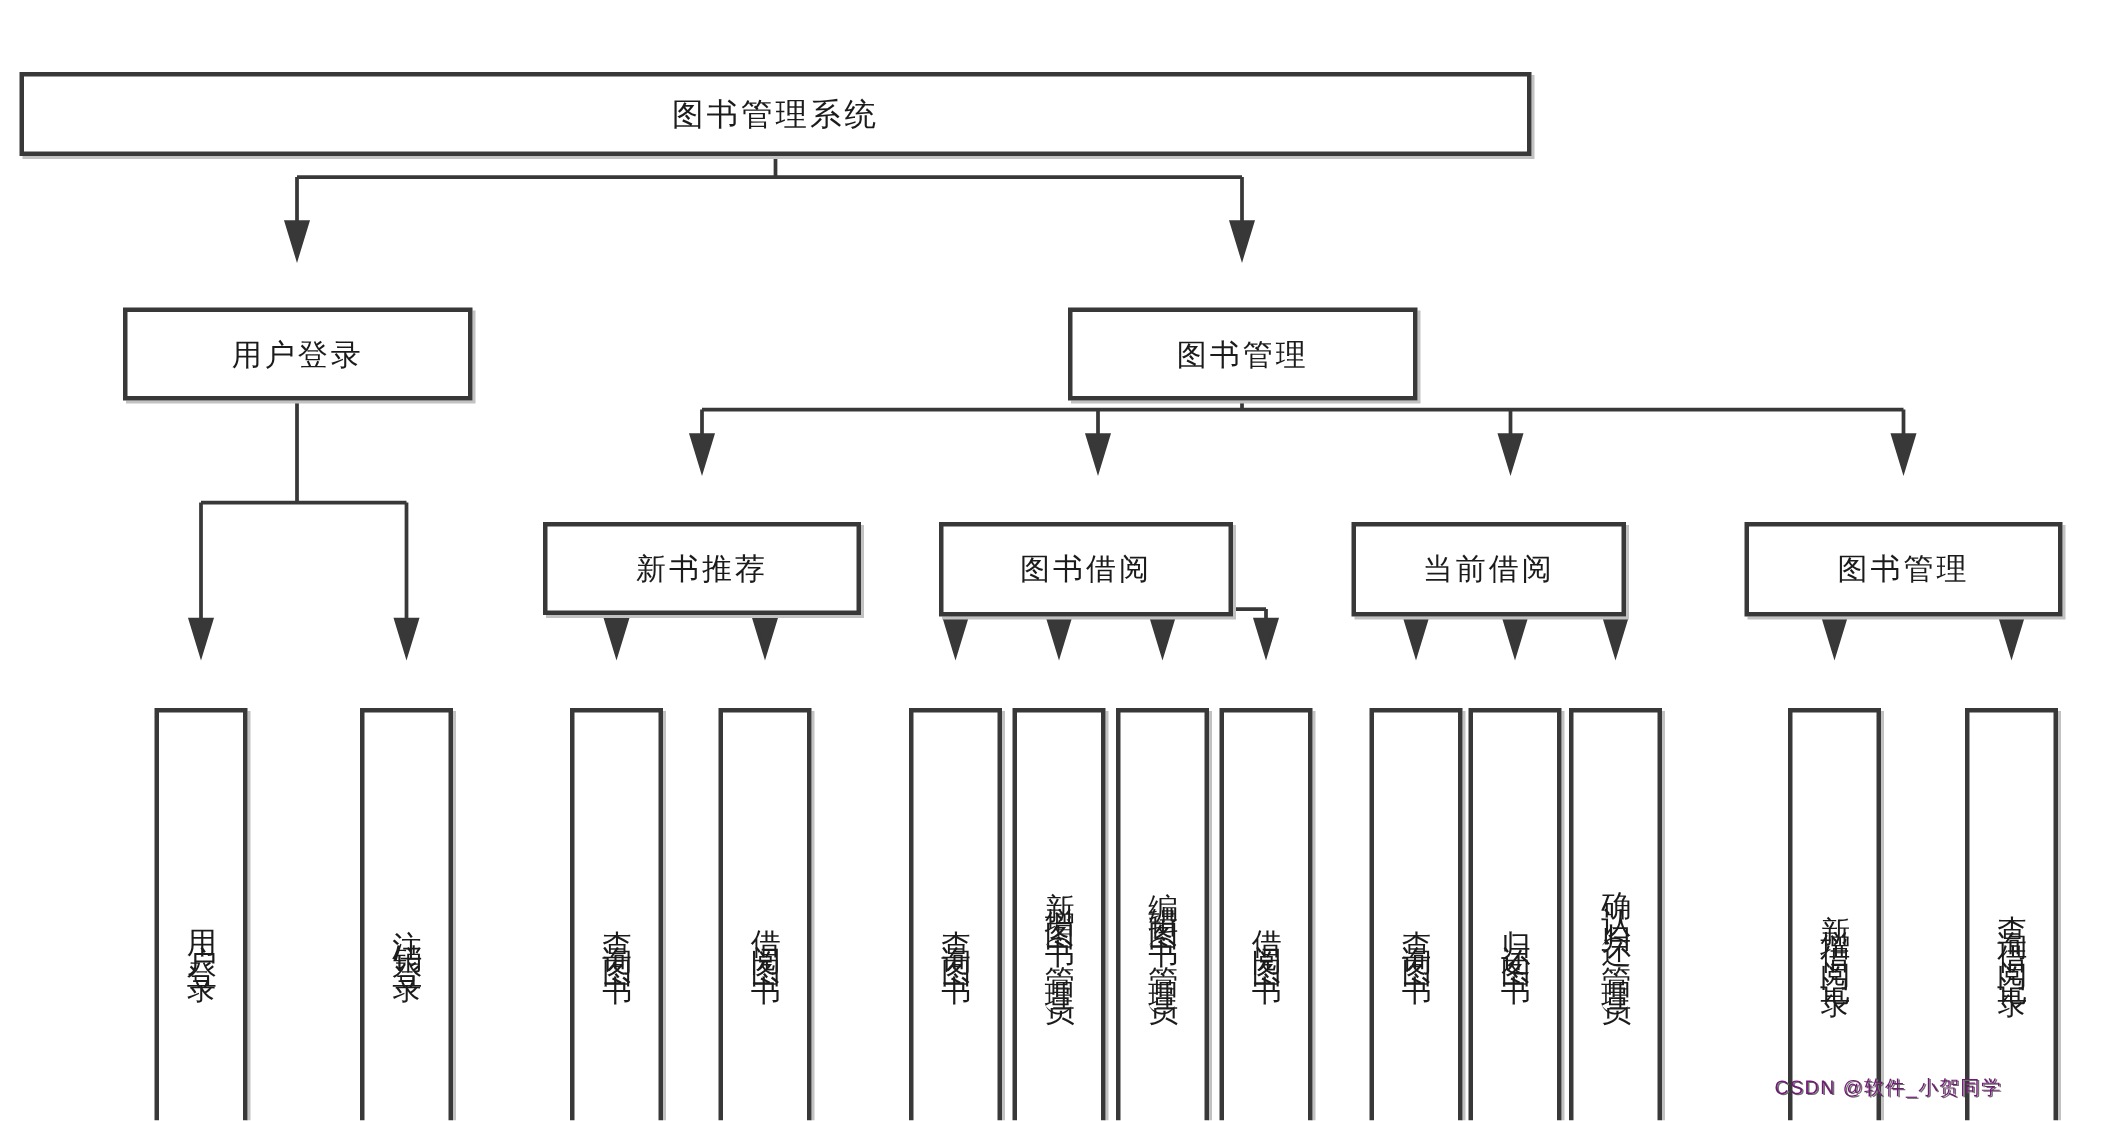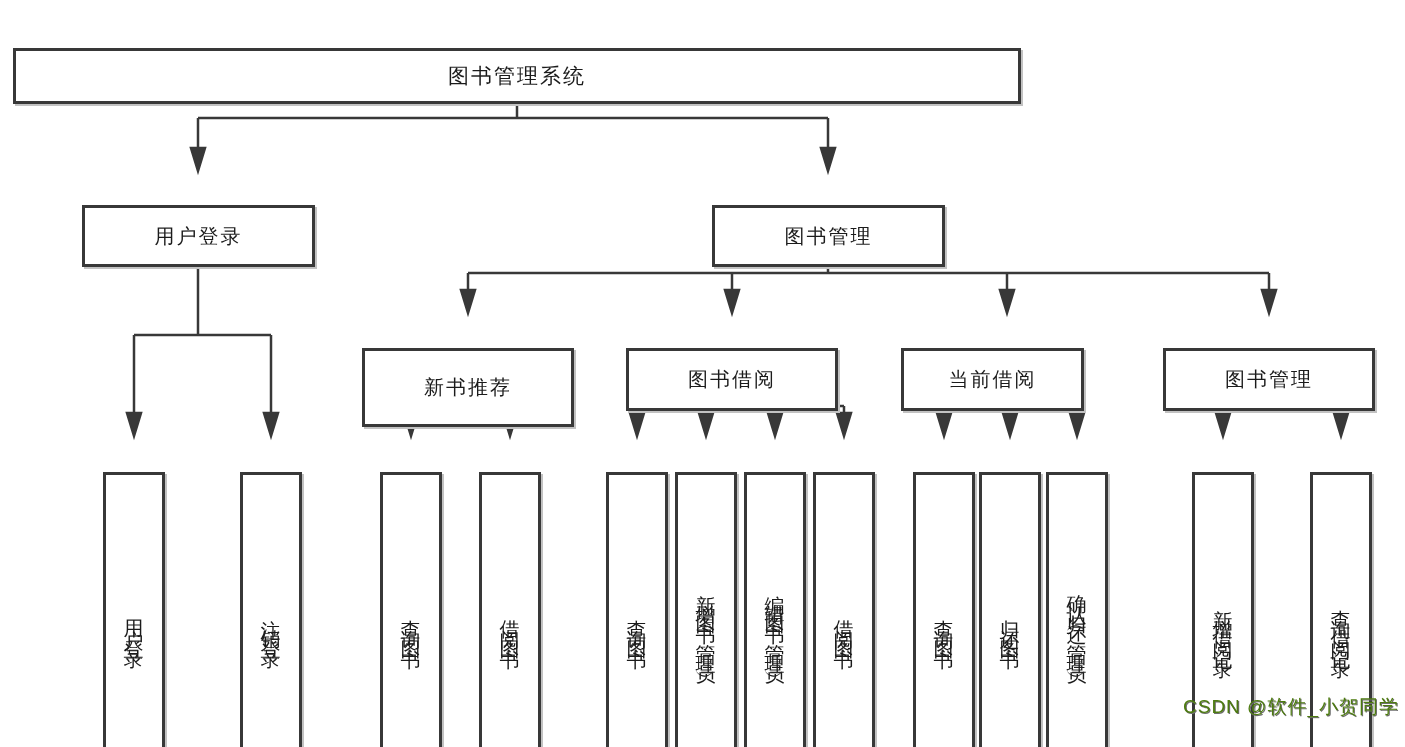--- a/index.html
+++ b/index.html
@@ -27,24 +27,24 @@
   .v{
     writing-mode:vertical-rl;
     text-orientation:mixed;
     font-size:20px;
     letter-spacing:10px;
     line-height:1;
     padding-top:6px;
   }
   .watermark{
     position:absolute;
-    left:1183px;top:694px;
+    left:1183px;top:716px;
     z-index:2;
-    font-size:19px;
-    color:#4d7c0f;
+    font-size:13px;
+    color:#701a75;
     text-shadow:1px 1px 0 #6f6f6f;
     white-space:nowrap;
     letter-spacing:1px;
   }
 </style>
 </head>
 <body>
 
 <div id="canvas">
 
@@ -124,22 +124,22 @@
         <polygon points="1334,413 1348,413 1341,436"></polygon>
       </g>
     </g>
   </svg>
 
   <div class="box h title" style="left:13px;top:13px;width:1008px;height:56px">图书管理系统</div>
 
   <div class="box h" style="left:82px;top:170px;width:233px;height:62px">用户登录</div>
   <div class="box h" style="left:712px;top:170px;width:233px;height:62px">图书管理</div>
 
-  <div class="box h" style="left:362px;top:313px;width:212px;height:79px">新书推荐</div>
-  <div class="box h" style="left:626px;top:313px;width:212px;height:63px">图书借阅</div>
+  <div class="box h" style="left:362px;top:313px;width:212px;height:62px">新书推荐</div>
+  <div class="box h" style="left:626px;top:313px;width:196px;height:63px">图书借阅</div>
   <div class="box h" style="left:901px;top:313px;width:183px;height:63px">当前借阅</div>
   <div class="box h" style="left:1163px;top:313px;width:212px;height:63px">图书管理</div>
 
   <div class="box v" style="left:103px;top:437px;width:62px;height:298px">用户登录</div>
   <div class="box v" style="left:240px;top:437px;width:62px;height:298px">注销登录</div>
 
   <div class="box v" style="left:380px;top:437px;width:62px;height:298px">查询图书</div>
   <div class="box v" style="left:479px;top:437px;width:62px;height:298px">借阅图书</div>
 
   <div class="box v" style="left:606px;top:437px;width:62px;height:298px">查询图书</div>

